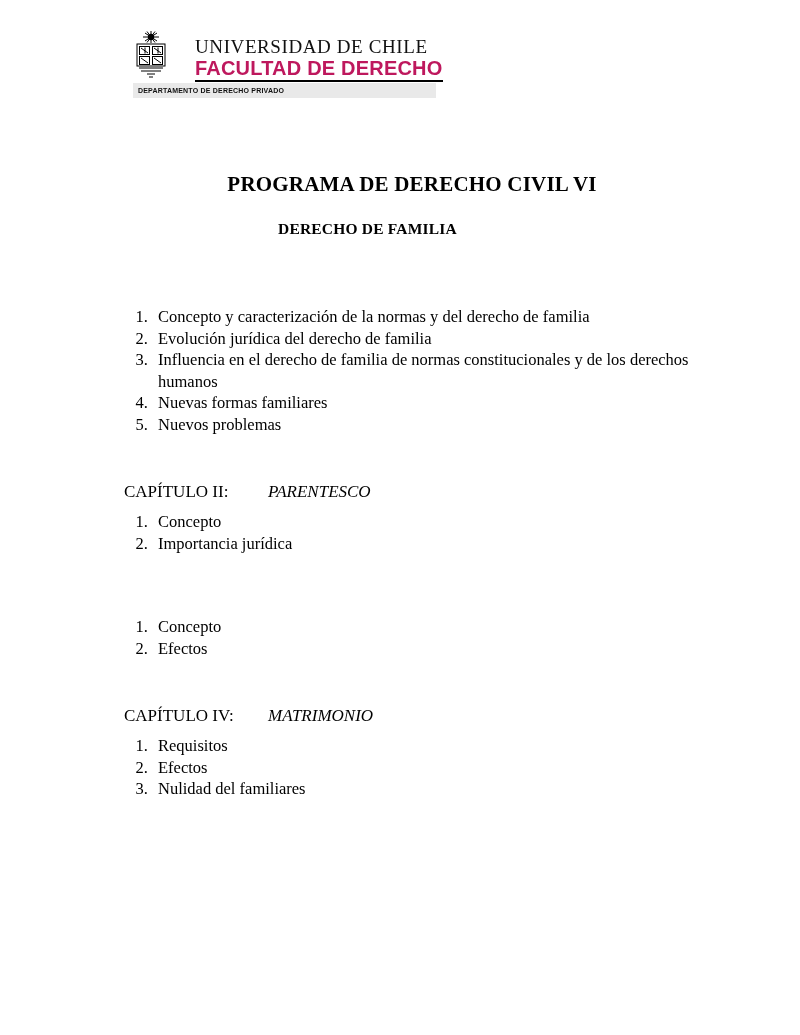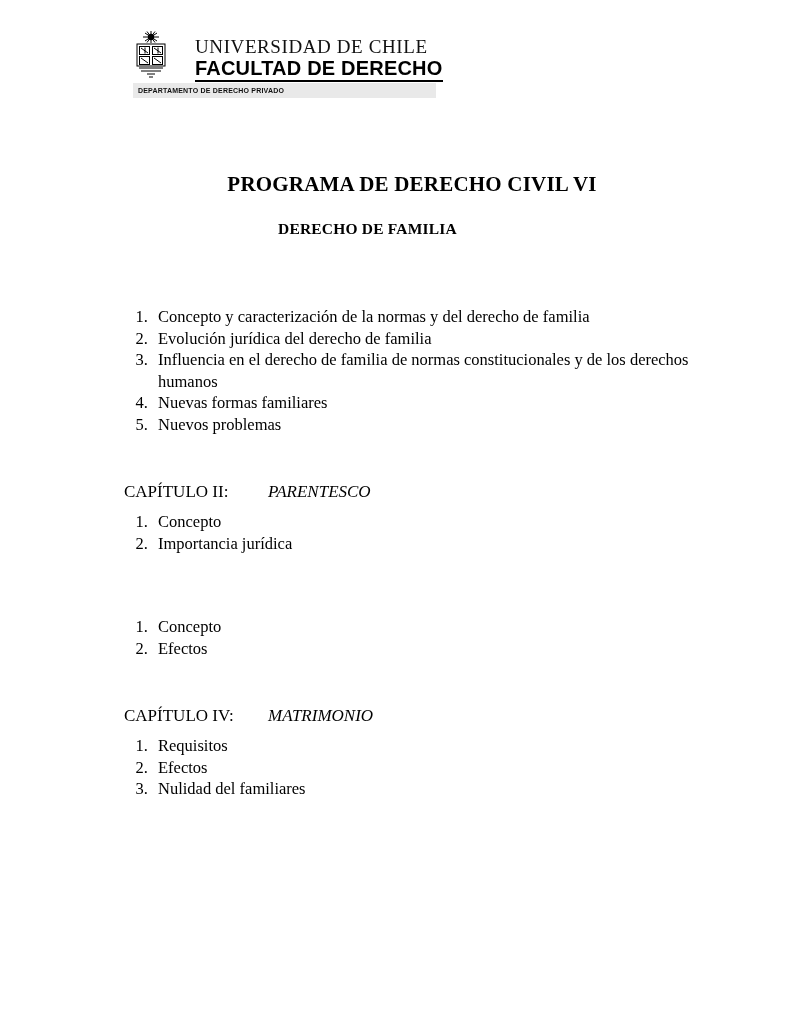--- a/index.html
+++ b/index.html
@@ -44,21 +44,21 @@
     line-height: 20px;
     color: #111111;
     white-space: nowrap;
   }
   .lh-line2 {
     font-family: "Liberation Sans", sans-serif;
     font-weight: bold;
     font-size: 20px;
     letter-spacing: 0.2px;
     line-height: 23px;
-    color: #000000;
+    color: #be185d;
     white-space: nowrap;
     border-bottom: 2px solid #000;
     display: inline-block;
     padding-bottom: 0px;
   }
   .lh-dept-bar {
     margin-top: 1px;
     background: #e9e9e9;
     width: 303px;
     height: 15px;

